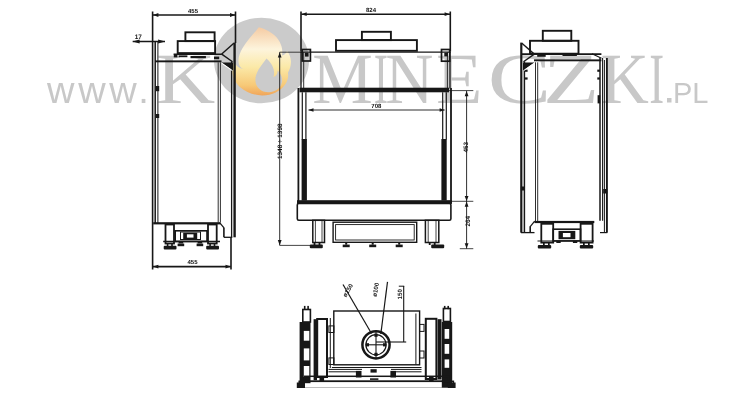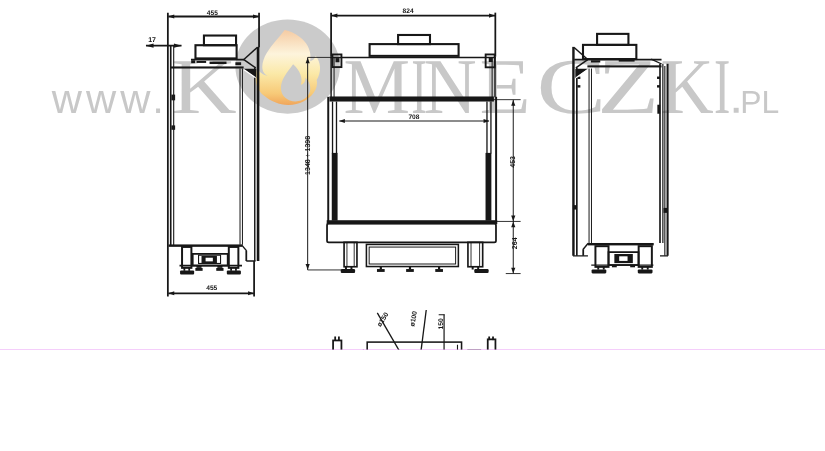--- a/index.html
+++ b/index.html
@@ -1,16 +1,16 @@
 <!DOCTYPE html>
 <html><head>
 <meta charset="utf-8">
 <style>
 html,body{margin:0;padding:0;background:#fff;}
-#page{width:750px;height:318px;position:relative;background:#d946ef;overflow:hidden;
+#page{width:750px;height:388px;position:relative;background:#0369a1;overflow:hidden;
 font-family:"Liberation Sans",sans-serif;}
 svg{display:block;text-rendering:geometricPrecision;}
 text{text-rendering:geometricPrecision;}
 .dim{font-family:"Liberation Sans",sans-serif;font-weight:bold;fill:#171717;}
 </style>
 </head>
 <body>
 <div id="page">
 <svg width="750" height="410" viewBox="0 0 750 410">
 <defs>

